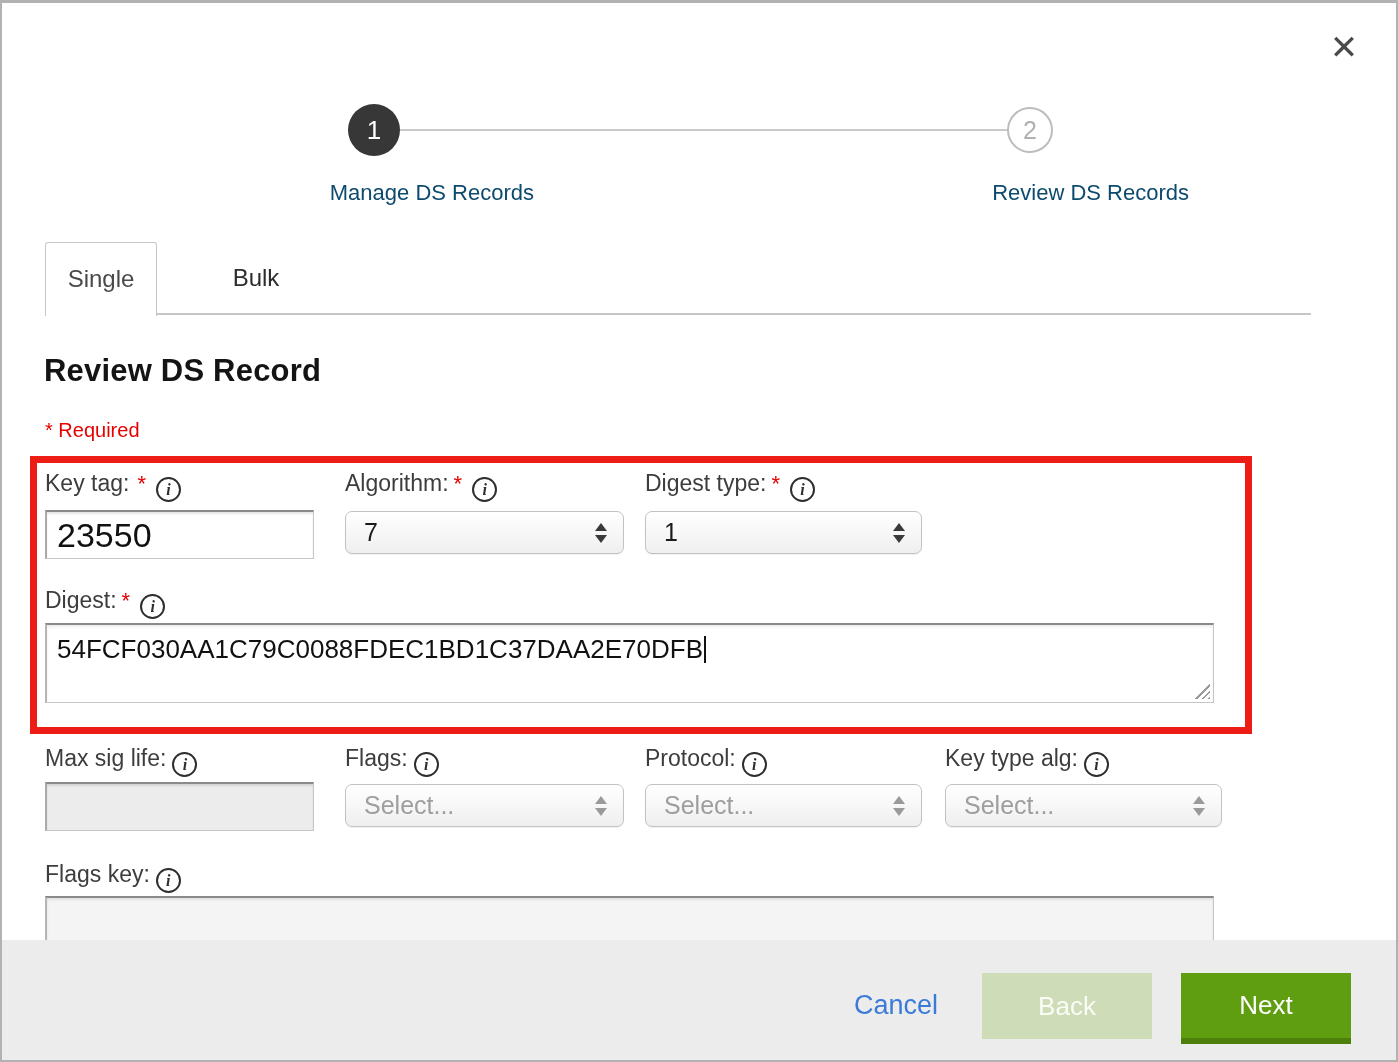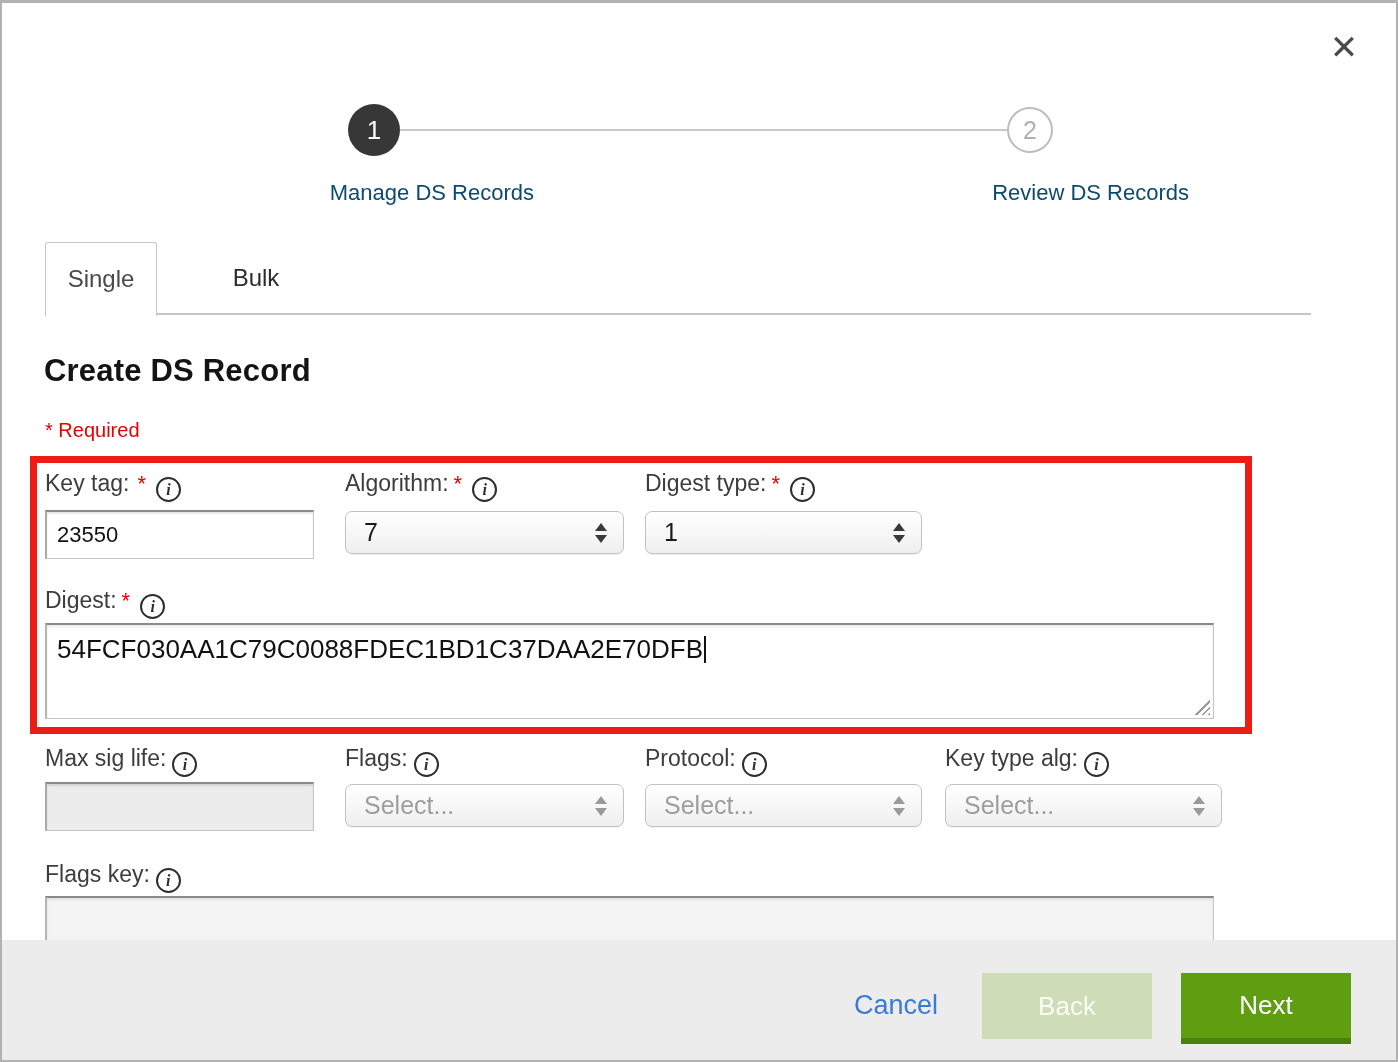--- a/index.html
+++ b/index.html
@@ -58,21 +58,21 @@
     border:2.5px solid #2e2e2e;border-radius:50%;
     font-family:"Liberation Serif","DejaVu Serif",serif;font-style:italic;font-weight:700;
     font-size:16px;line-height:21px;text-align:center;color:#2e2e2e;
     vertical-align:-4px;margin-left:6px;cursor:pointer;
   }
   .text-input{
     position:absolute;box-sizing:border-box;height:49px;
     border:1px solid #c6c6c6;border-top:2px solid #8a8a8a;border-left:2px solid #aaaaaa;
     box-shadow:inset 0 2px 2px rgba(0,0,0,.10);
     font-family:"Liberation Sans","DejaVu Sans",sans-serif;
-    font-size:22px;color:#111;padding:0 10px;background:#fff;outline:none;
+    font-size:34px;color:#111;padding:0 10px;background:#fff;outline:none;
   }
   .text-input.disabled{background:#ececec;}
   .fake-select{
     position:absolute;box-sizing:border-box;height:43px;
     border:1px solid #c2c2c2;border-radius:7px;
     background:linear-gradient(#ffffff,#efefef);
     box-shadow:0 1px 1px rgba(0,0,0,.06), inset 0 1px 0 #fff;
     font-size:25px;color:#1a1a1a;line-height:41px;padding-left:18px;
     cursor:pointer;
   }
@@ -126,21 +126,21 @@
   <div class="step-line"></div>
   <div class="step-circle active">1</div>
   <div class="step-circle upcoming">2</div>
   <div class="step-label s1">Manage DS Records</div>
   <div class="step-label s2">Review DS Records</div>
 
   <div class="tab-underline"></div>
   <div class="tab active">Single</div>
   <div class="tab inactive">Bulk</div>
 
-  <div class="page-title">Create DS Record</div>
+  <div class="page-title">Review DS Record</div>
   <div class="required-note">* Required</div>
 
   <div class="annotation-box"></div>
 
   <div class="field-label" style="top:467px;left:43px;">
     <span>Key tag:</span><span class="req-star">*</span><span class="info-icon">i</span>
   </div>
   <div class="field-label" style="top:467px;left:343px;">
     <span>Algorithm:</span><span class="req-star" style="margin-left:5px;">*</span><span class="info-icon">i</span>
   </div>
@@ -160,21 +160,21 @@
     <span>1</span>
     <span class="spin">
         <i class="up"></i>
         <i class="down"></i>
       </span>
   </div>
 
   <div class="field-label" style="top:584px;left:43px;">
     <span>Digest:</span><span class="req-star" style="margin-left:5px;">*</span><span class="info-icon">i</span>
   </div>
-  <div class="fake-textarea" style="top:620px;left:43px;width:1169px;height:96px;">
+  <div class="fake-textarea" style="top:620px;left:43px;width:1169px;height:80px;">
     <span>54FCF030AA1C79C0088FDEC1BD1C37DAA2E70DFB</span><span class="caret"></span>
     <span class="resize-handle"></span>
   </div>
 
   <div class="field-label" style="top:742px;left:43px;">
     <span>Max sig life:</span><span class="info-icon">i</span>
   </div>
   <div class="field-label" style="top:742px;left:343px;">
     <span>Flags:</span><span class="info-icon">i</span>
   </div>

